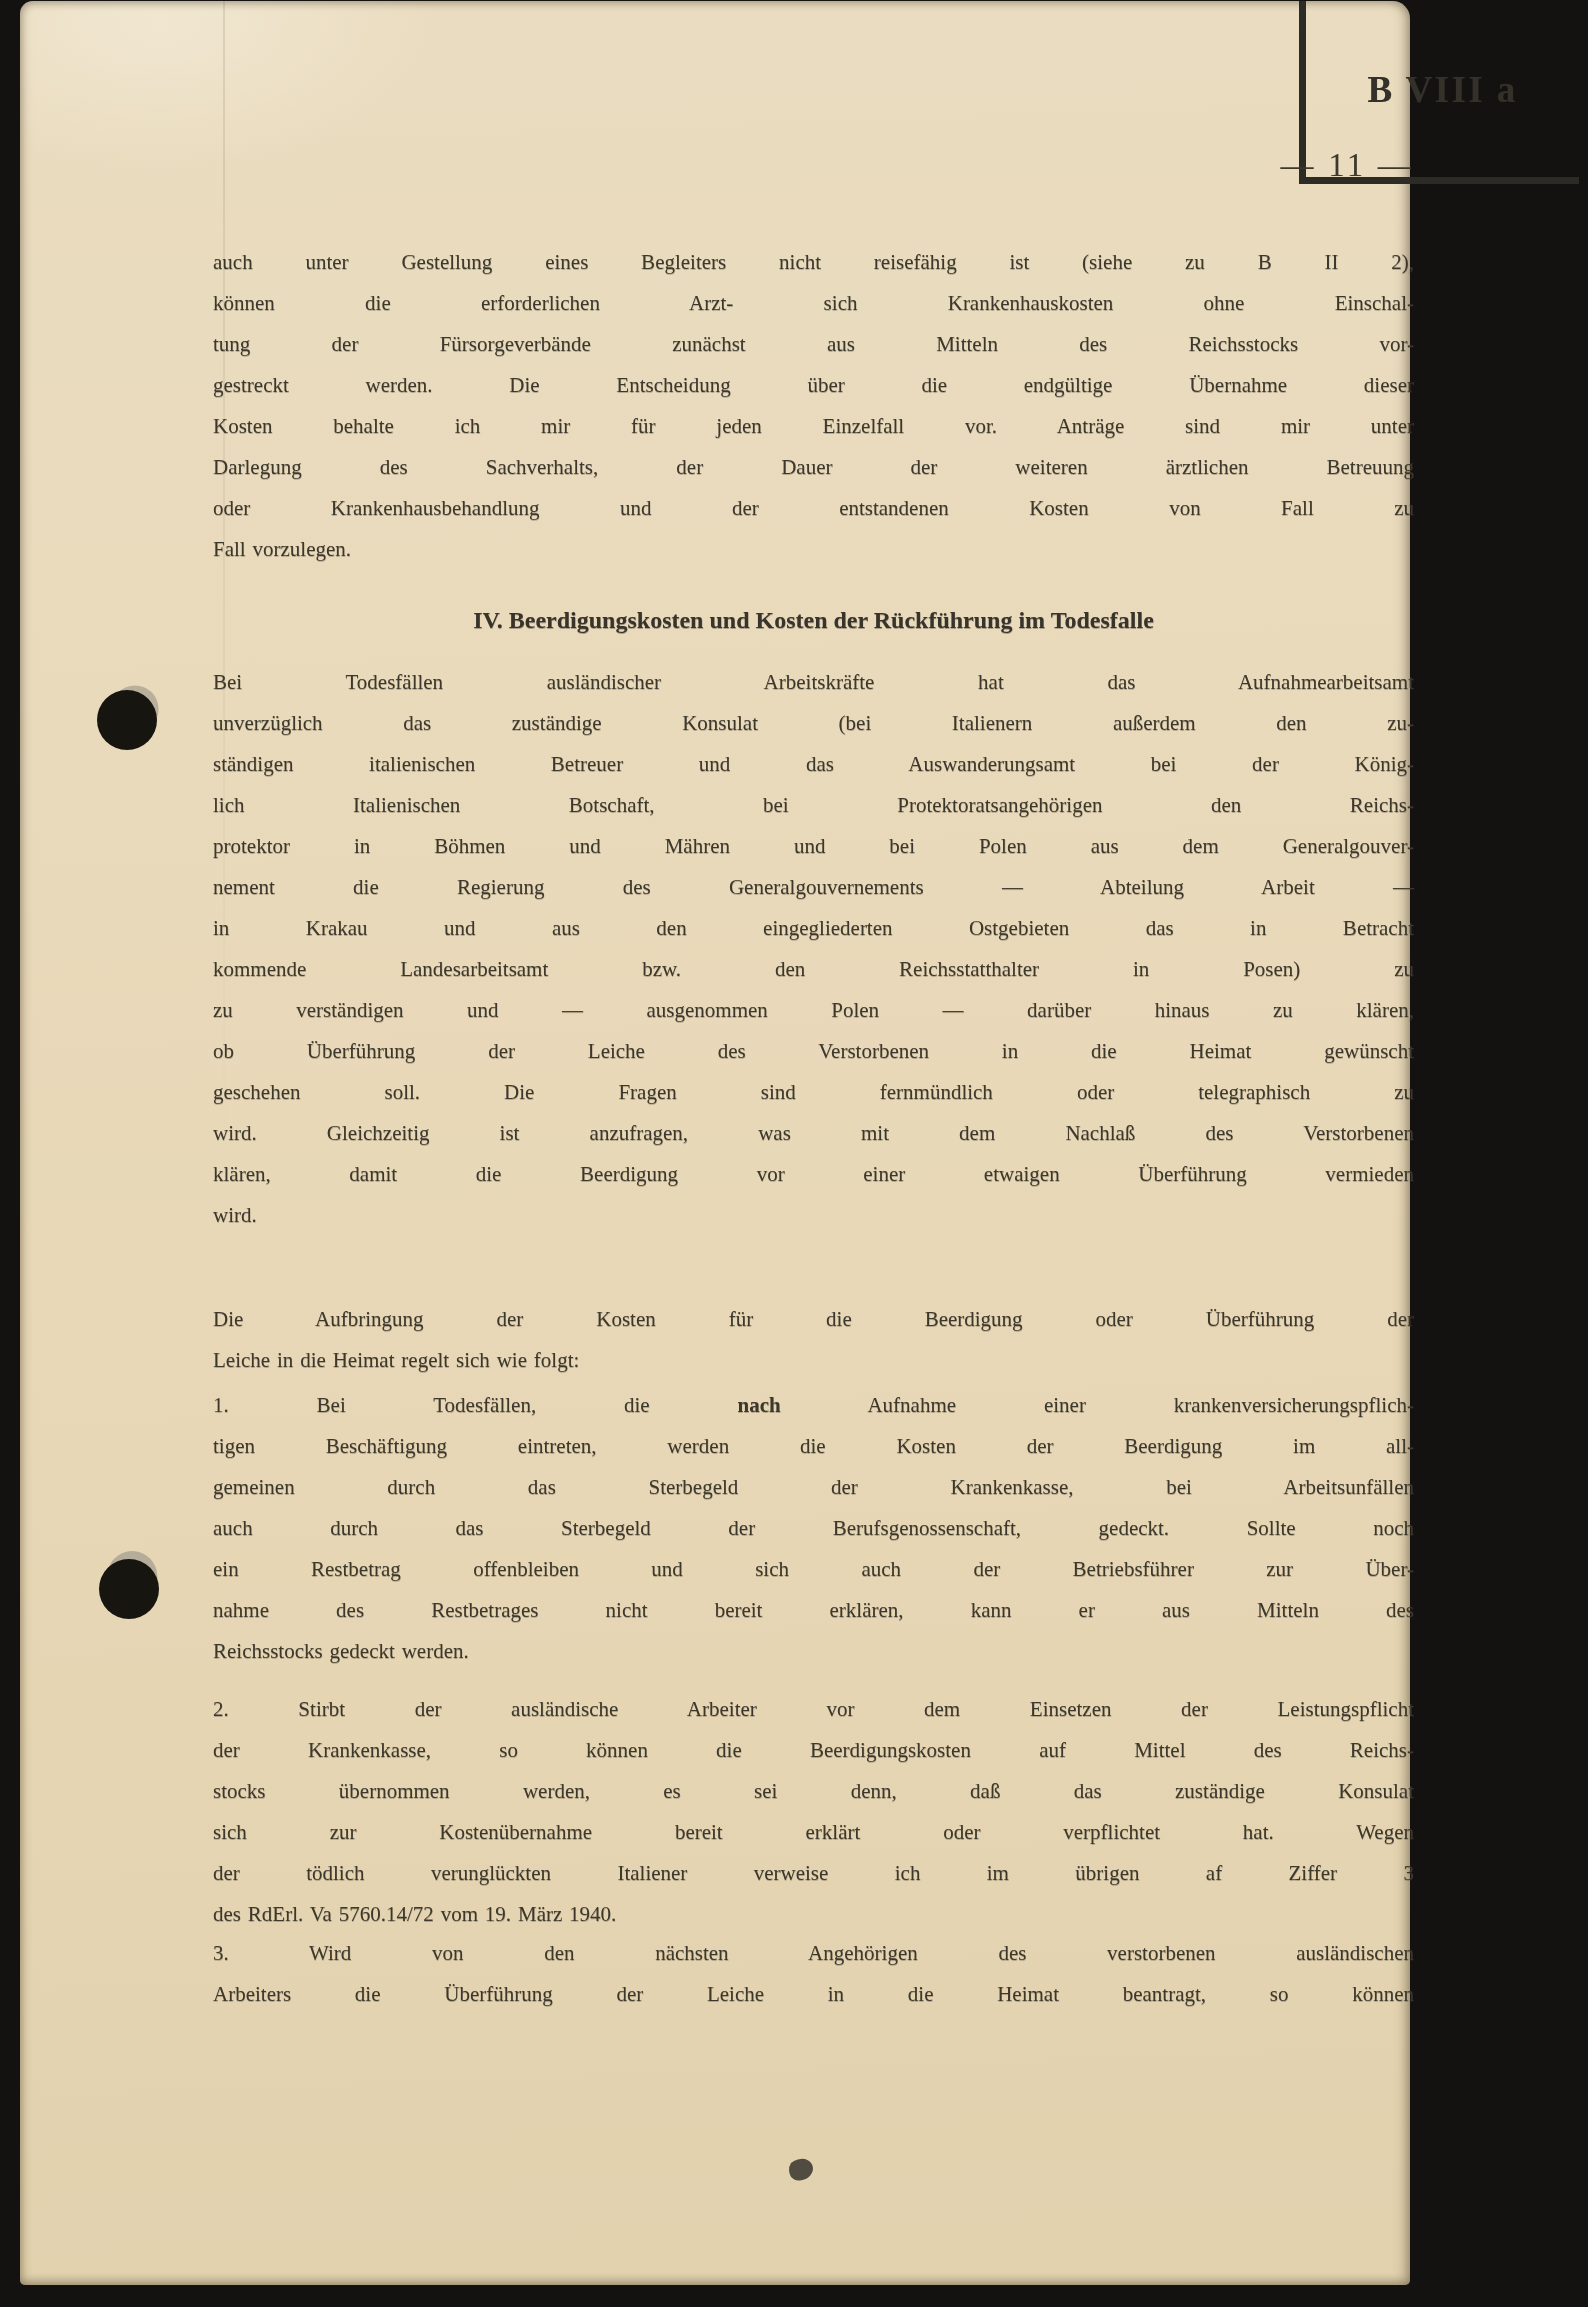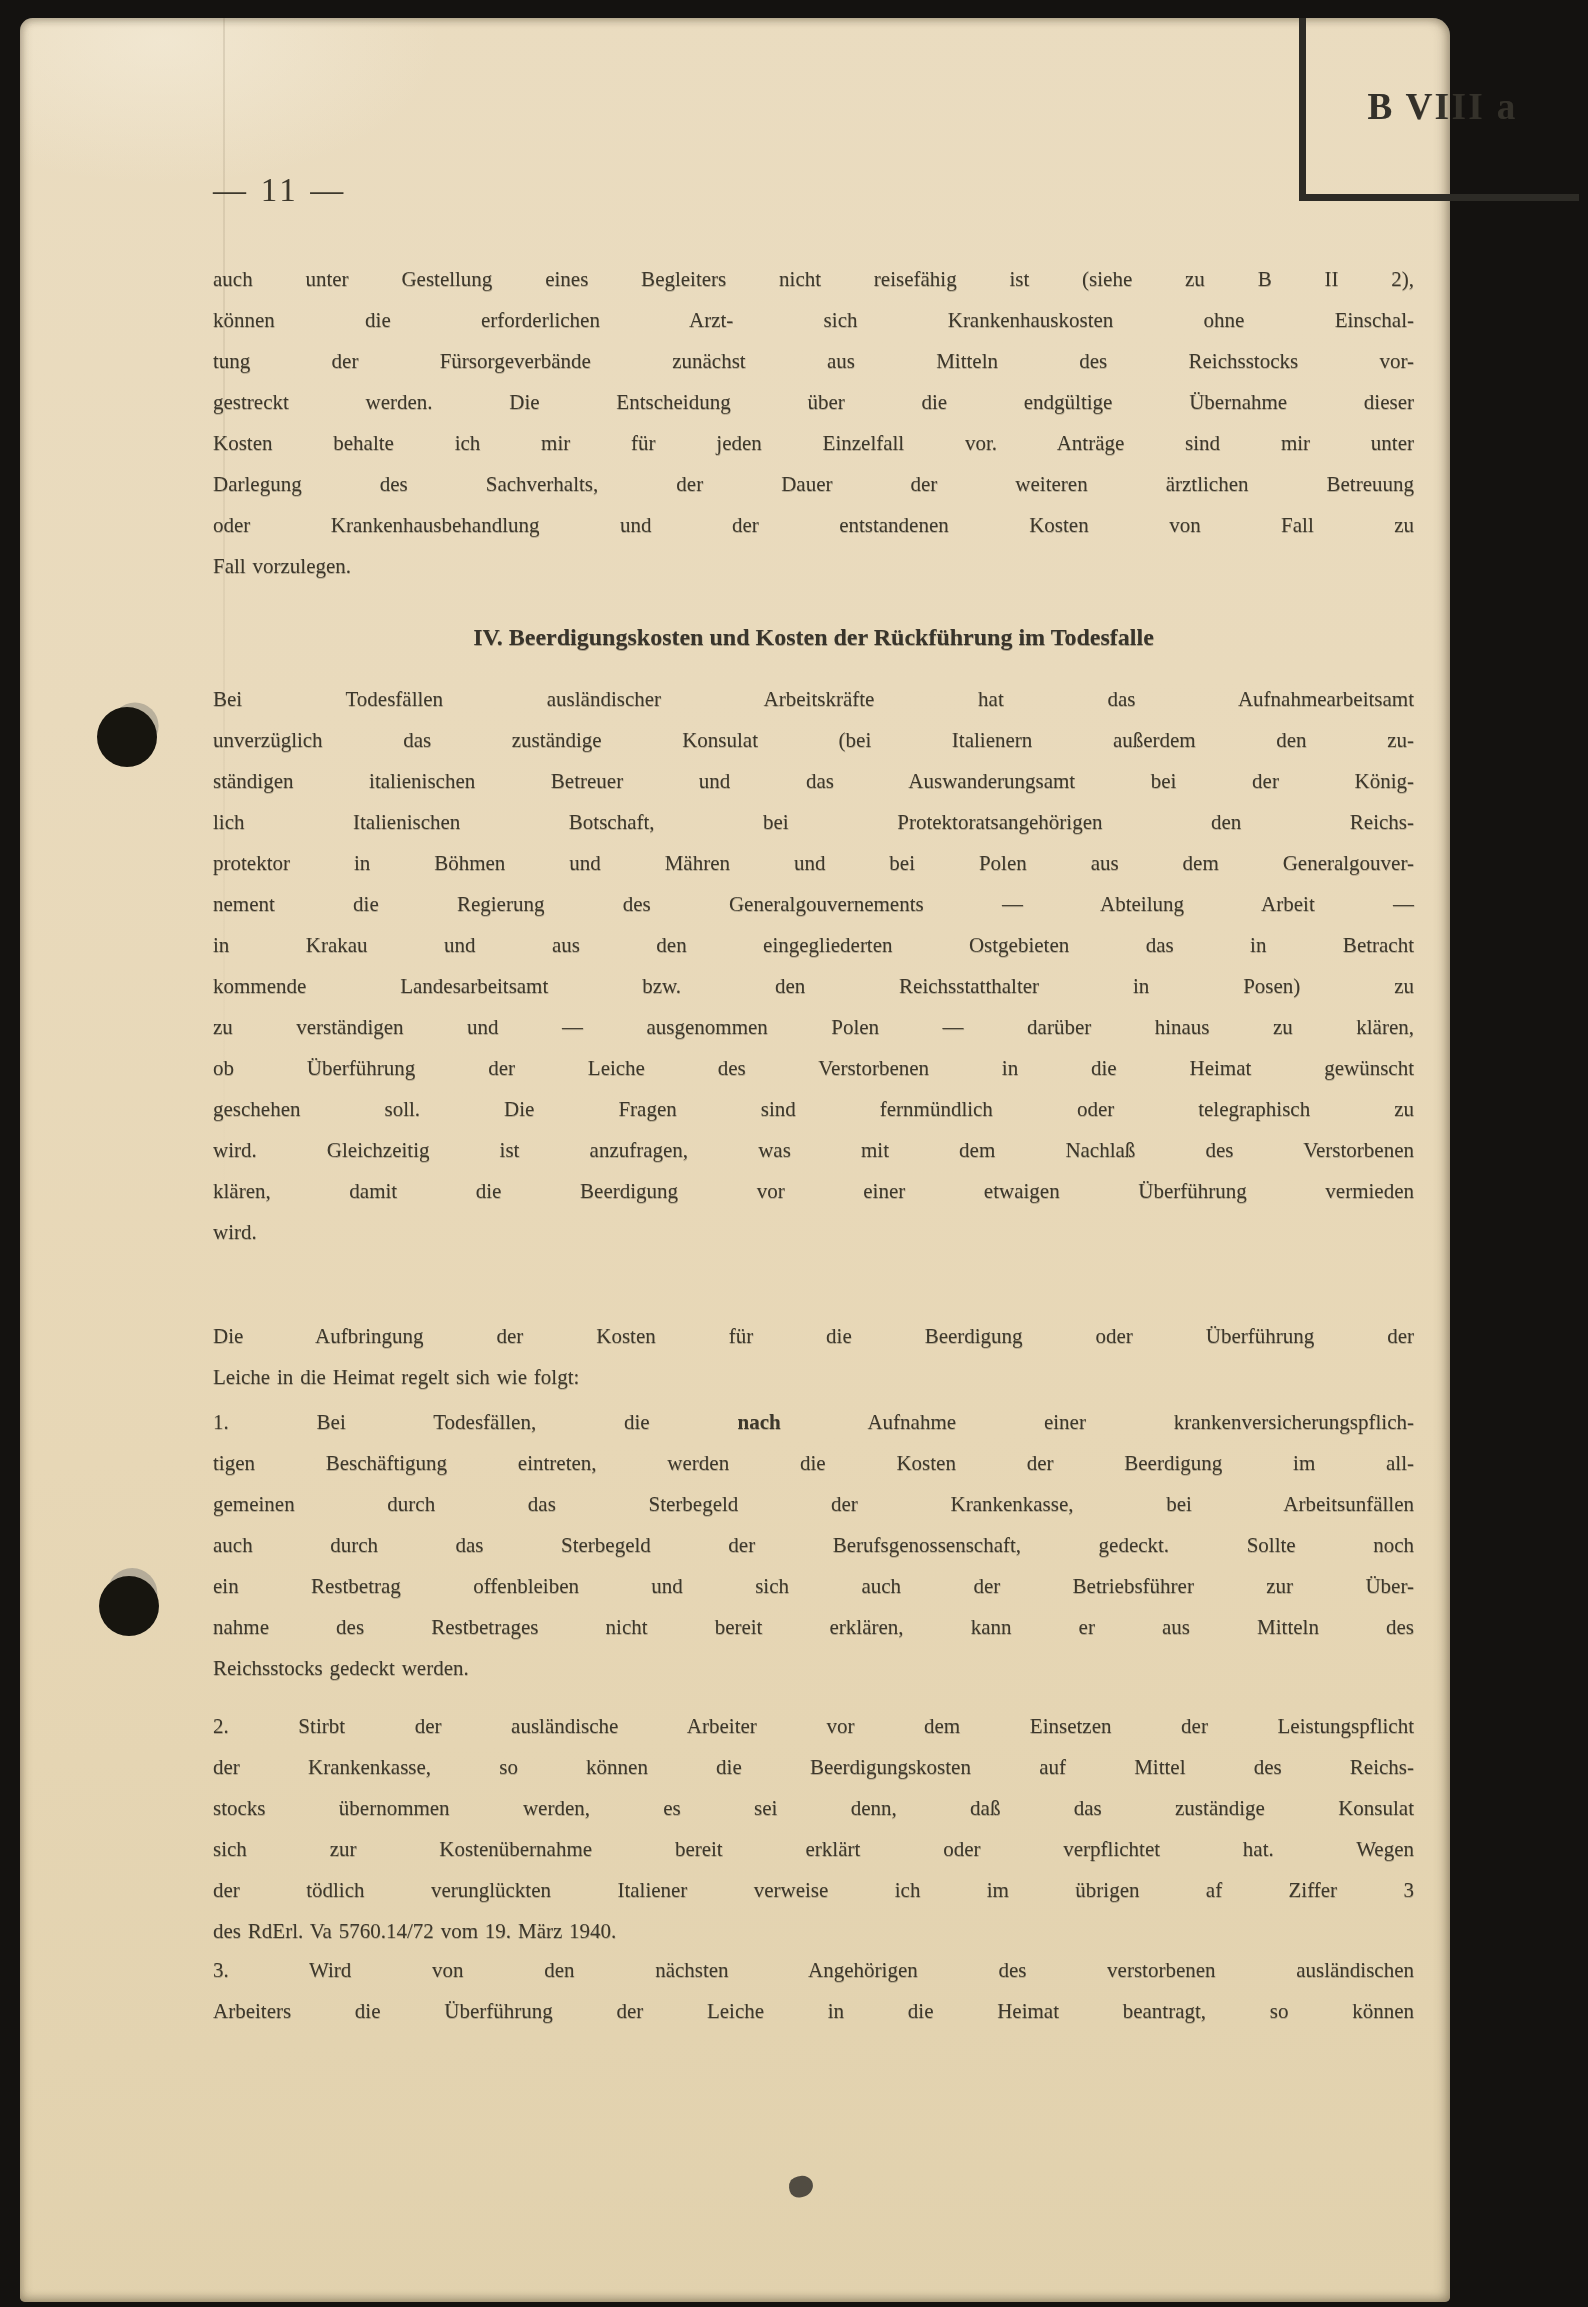--- a/index.html
+++ b/index.html
@@ -5,32 +5,31 @@
   html, body { margin: 0; padding: 0; }
   body {
     width: 1588px; height: 2307px;
     background: #141210;
     position: relative;
     overflow: hidden;
     font-family: "Liberation Serif", "DejaVu Serif", serif;
   }
   .paper {
     position: absolute;
-    left: 20px; top: 18px;
+    left: 20px; top: 1px;
     width: 1390px; height: 2284px;
     background:
       radial-gradient(ellipse 397px 206px at 10% 1%, rgba(246,239,222,0.55), rgba(246,239,222,0) 70%),
       linear-gradient(178deg, #eadcc0 0%, #e9dabc 30%, #e7d7b6 62%, #e1d1ad 100%);
     border-radius: 12.7px 17.5px 4.8px 4.8px;
     box-shadow:
       inset -5.6px 0 11px rgba(70,58,38,0.28),
       inset 4px 0 9.5px rgba(70,58,38,0.16),
       inset 0 -4px 9.5px rgba(70,58,38,0.22),
       inset 0 3.2px 6.4px rgba(70,58,38,0.10);
-    padding-left: 40px;
   }
   .crease {
     position: absolute;
     left: 203px; top: 0;
     width: 2.4px; height: 1191px;
     background: linear-gradient(180deg, rgba(110,95,70,0.16), rgba(110,95,70,0));
   }
   
   .stamp-box {
     position: absolute;
@@ -46,25 +45,24 @@
     font-size: 37px;
     font-weight: bold;
     color: #34312a;
     letter-spacing: 2.4px;
     text-shadow: 0.4px 0.4px 0 rgba(52,49,42,0.4);
   }
   .page-number {
     position: absolute;
     left: 193px; top: 146px;
     width: 1201px;
-    text-align: left;
+    text-align: right;
     font-size: 33px;
     color: #3d382c;
     letter-spacing: 3.2px;
-    margin-top: 8px;
   }
   .body-col {
     position: absolute;
     left: 193px; top: 0;
     width: 1201px; height: 2284px;
     color: #3d382c;
   }
   .para { position: absolute; left: 0; width: 100%; }
   .line {
     font-size: 21px;

